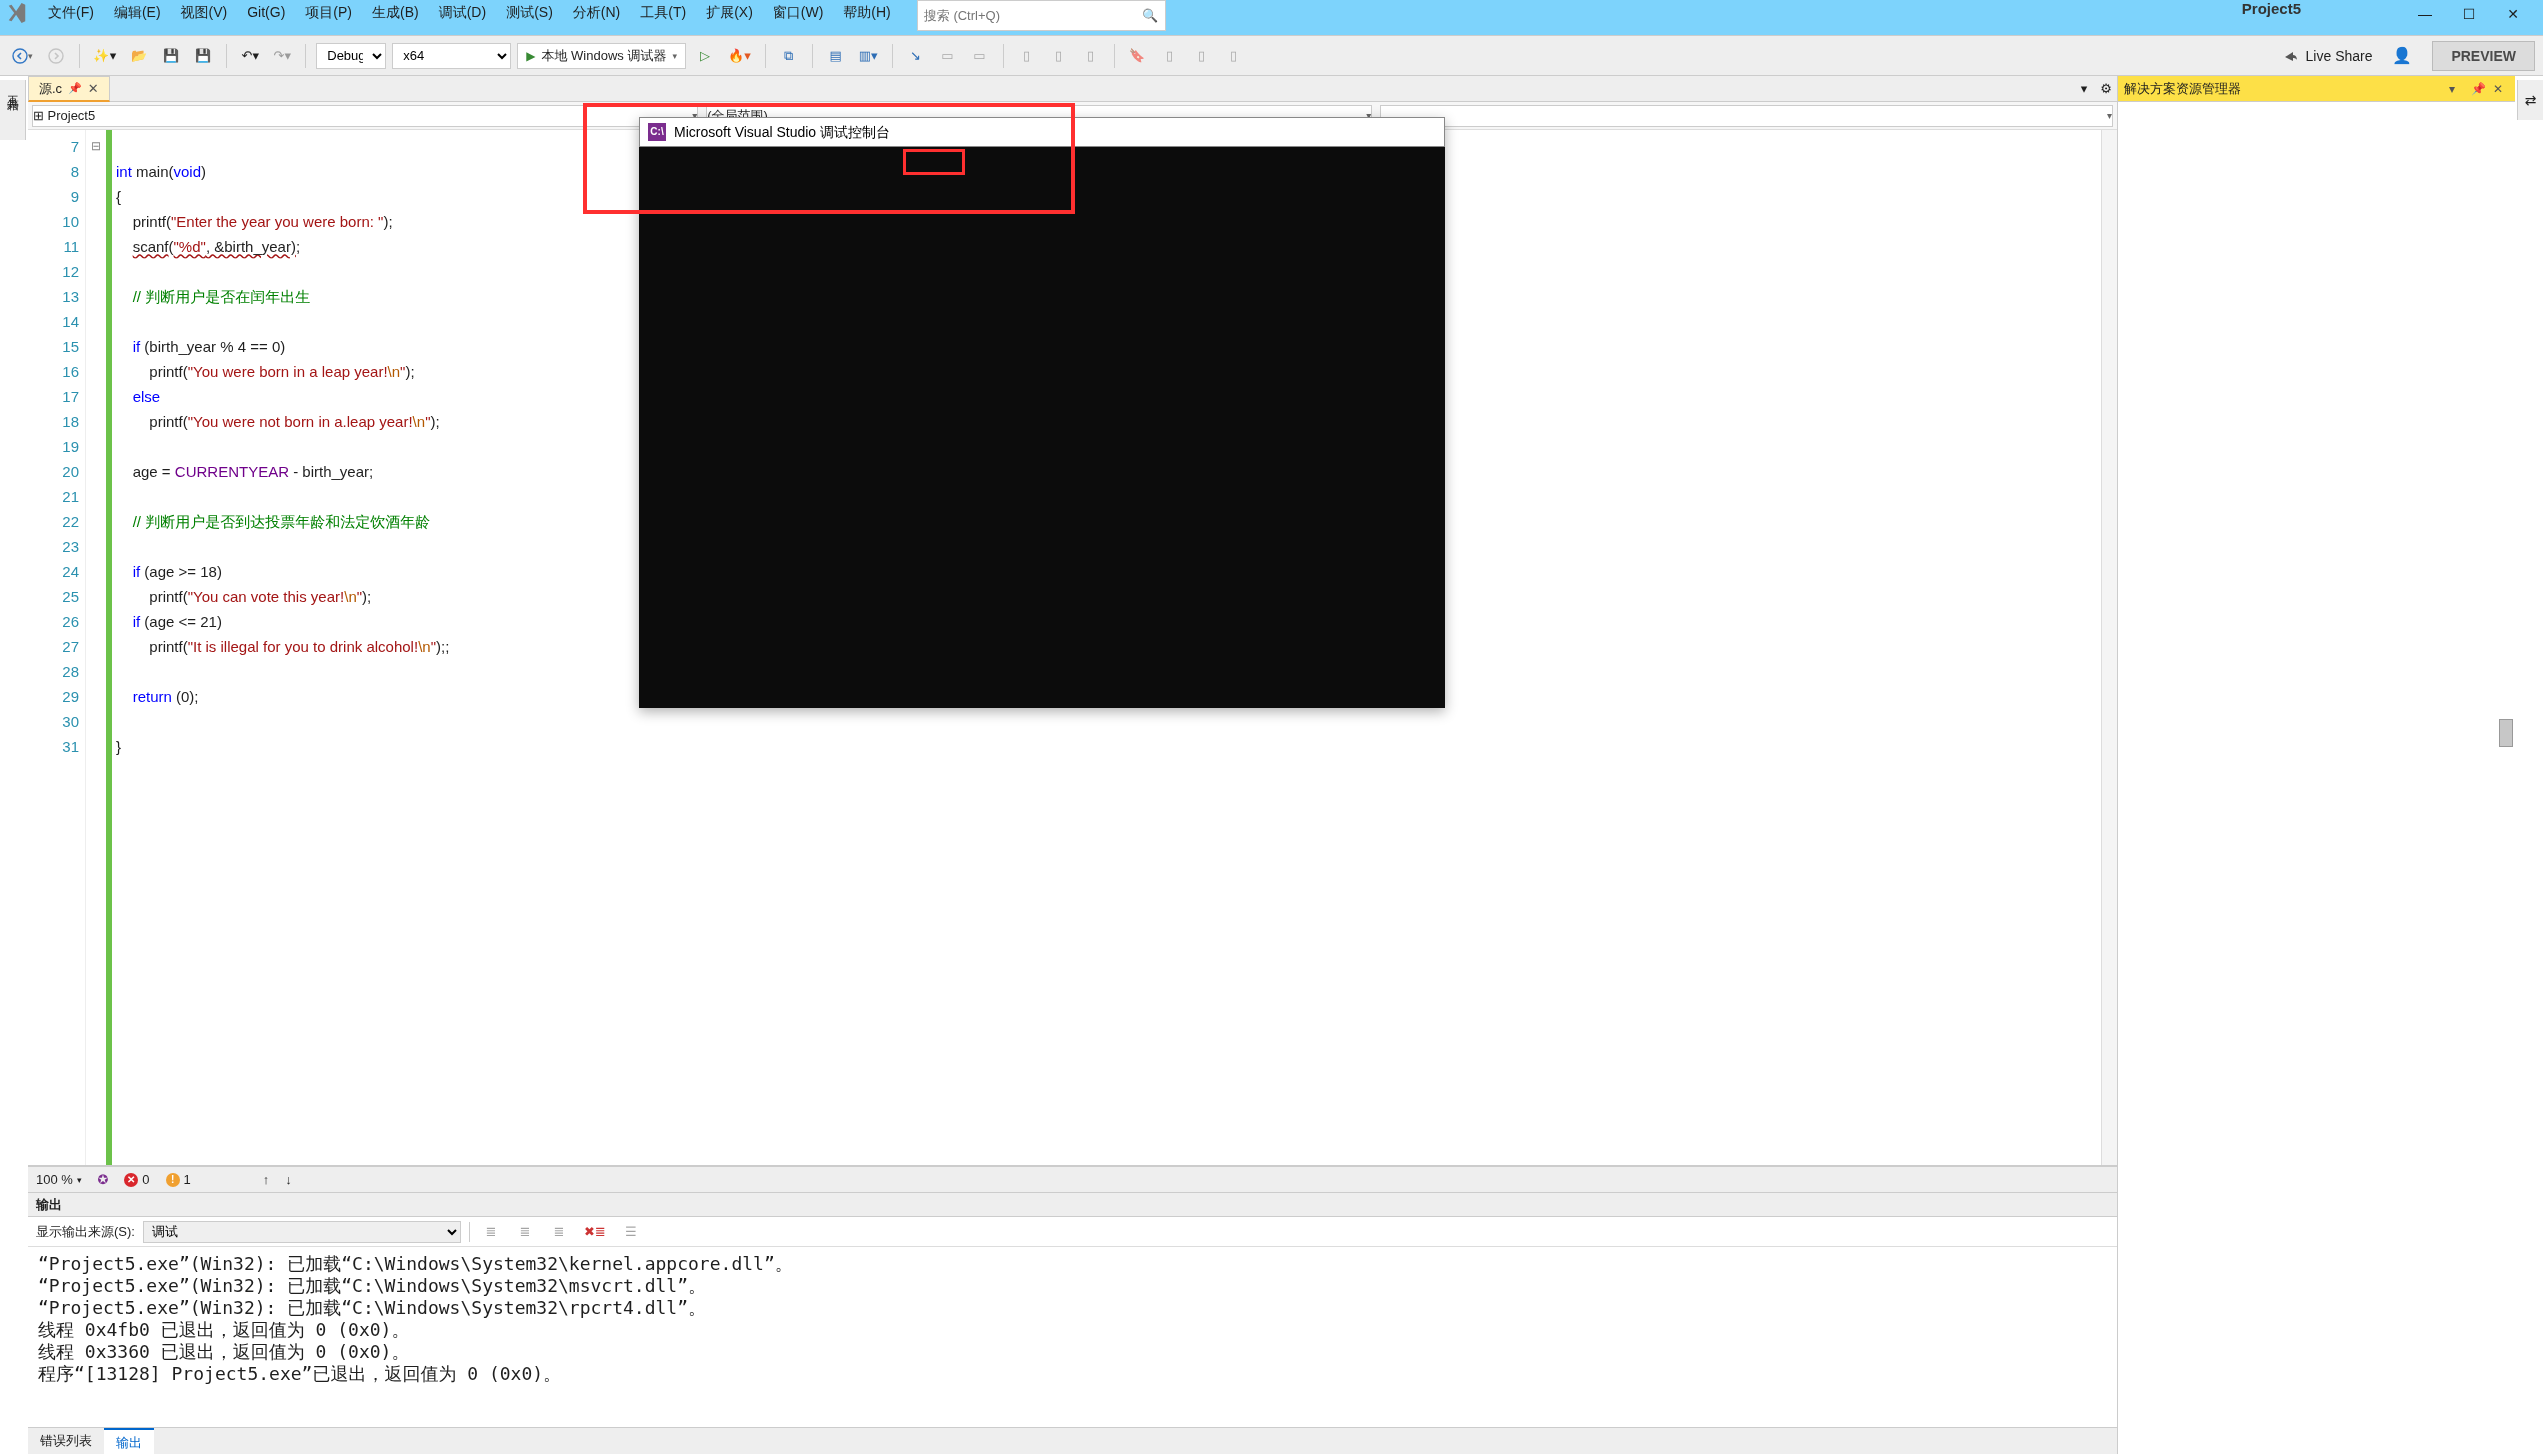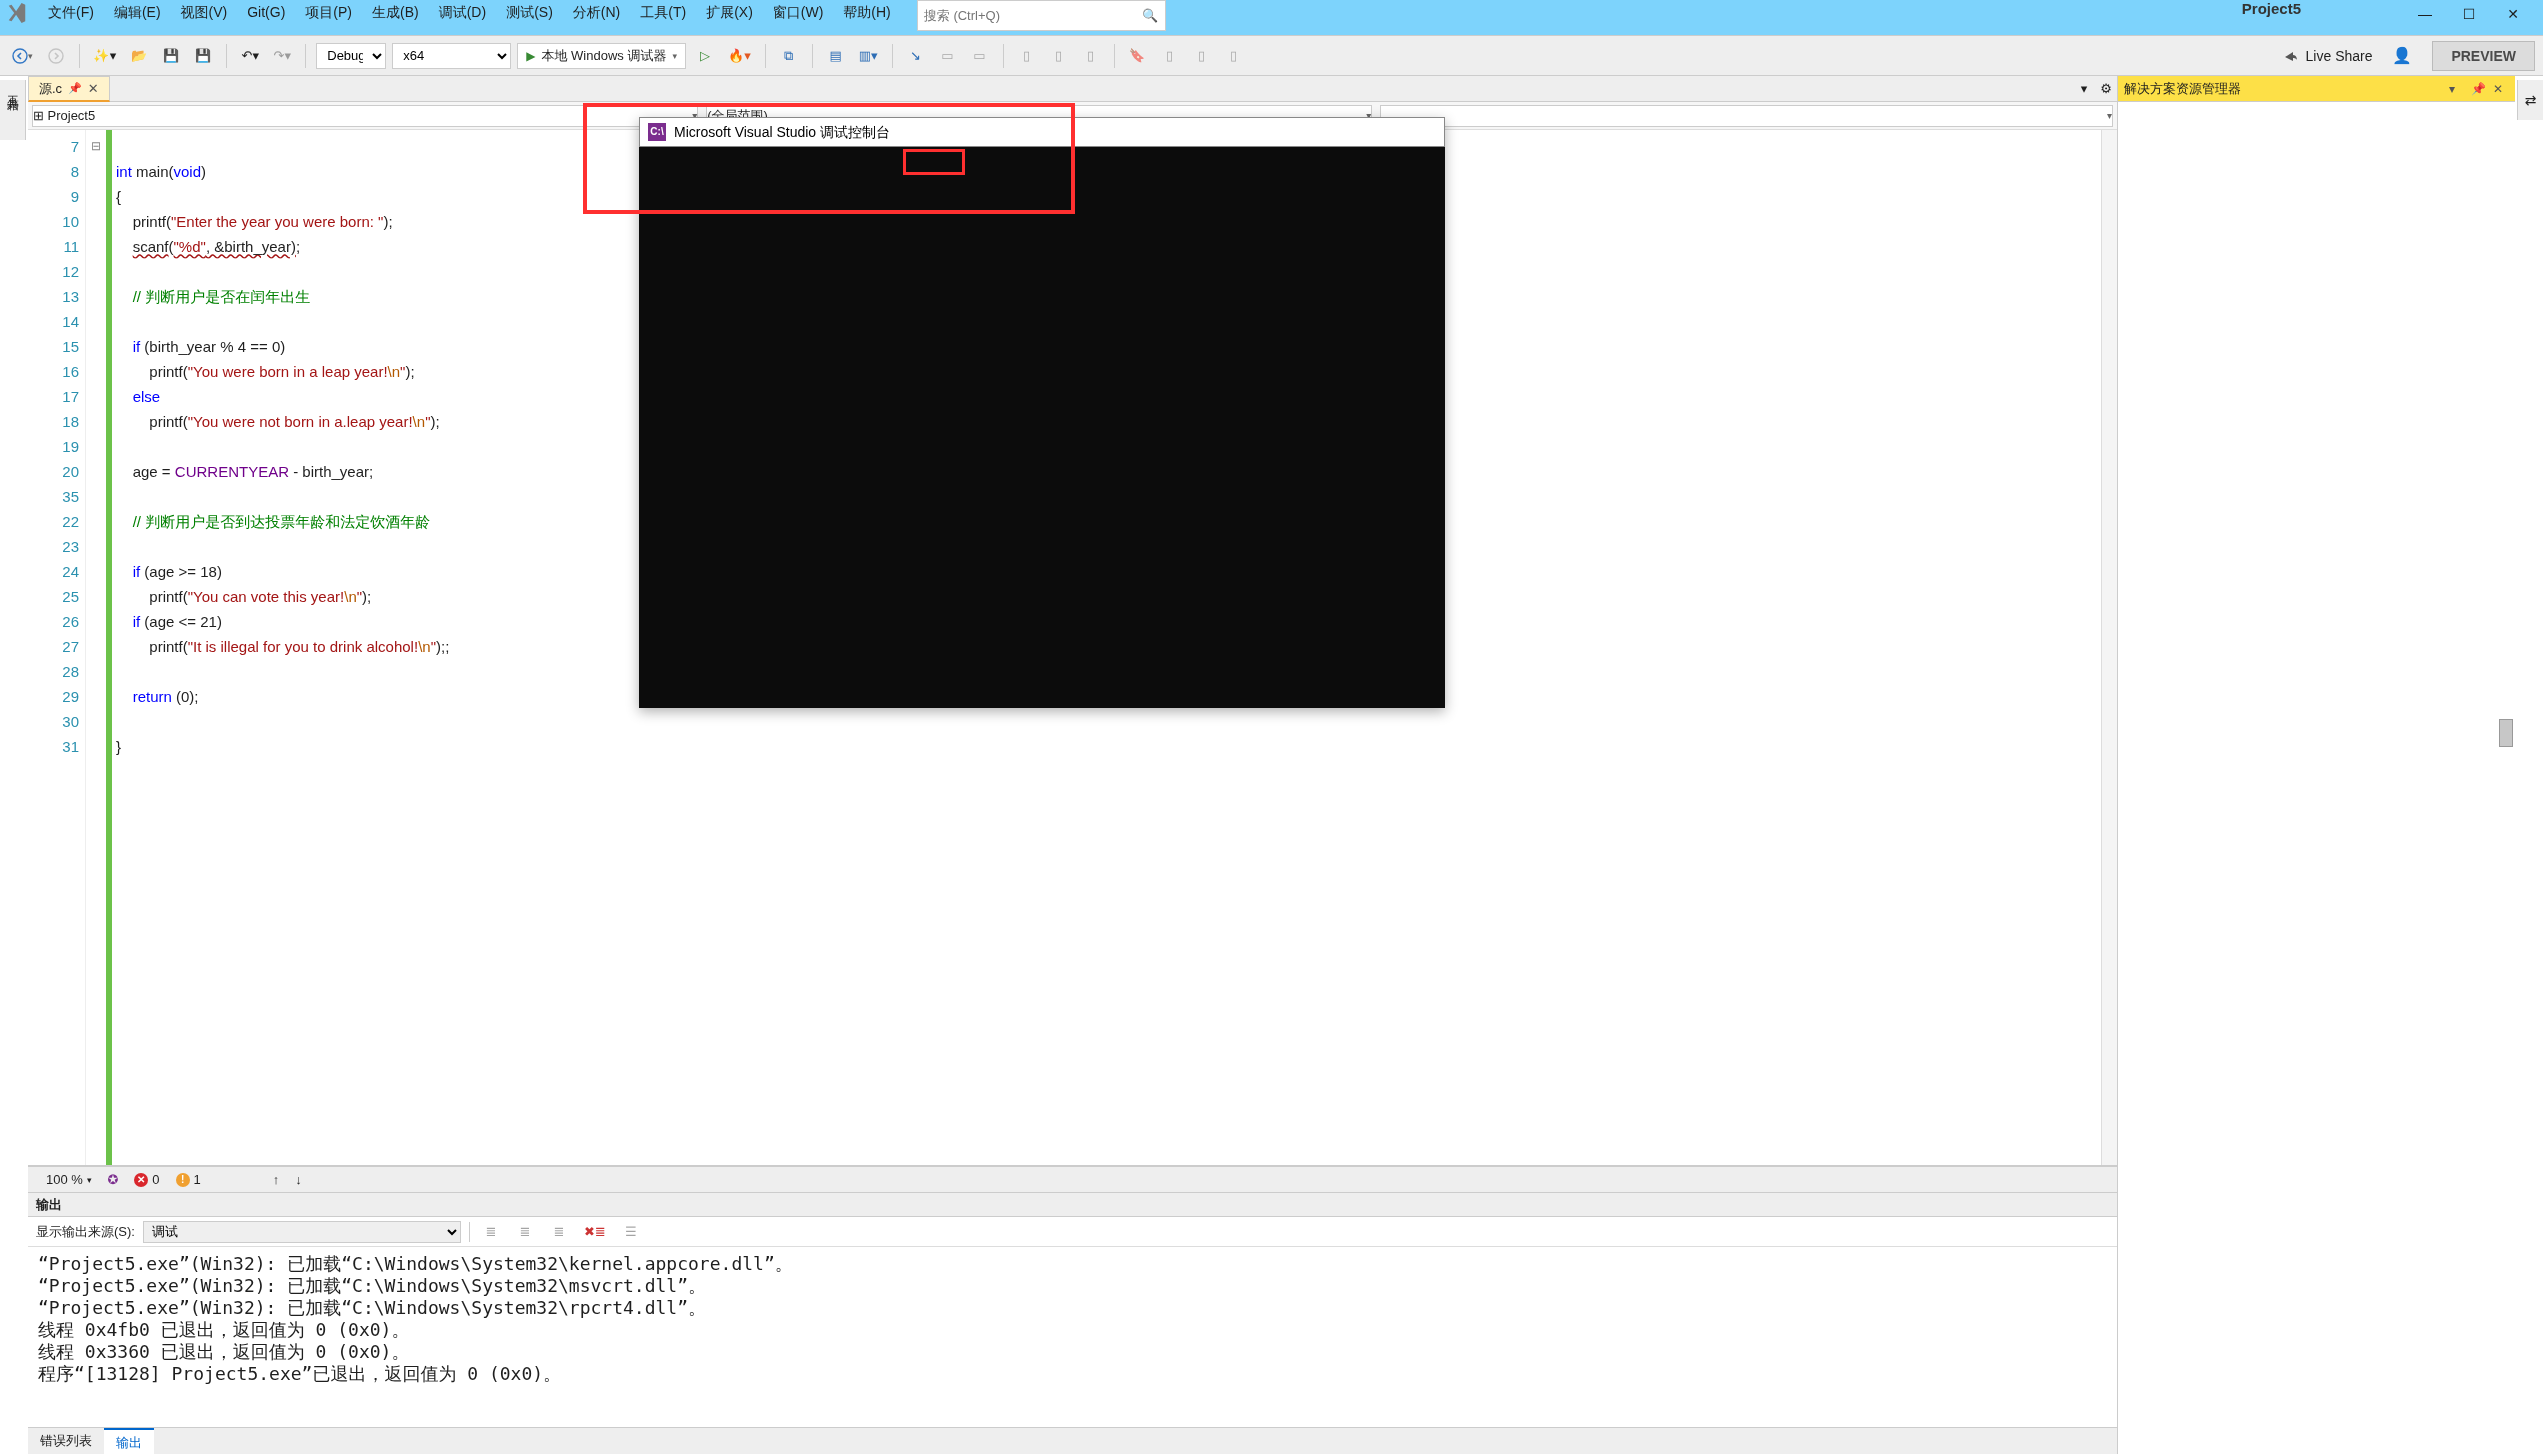--- a/index.html
+++ b/index.html
@@ -53,21 +53,21 @@
 .greenbar { width:6px; background:#6cc24a; }
 .code { flex:1; font-family:Consolas,"Courier New",monospace; font-size:15px; line-height:25px; padding:4px 0 0 4px; white-space:pre; }
 .k-blue { color:#0000ff; }
 .k-str { color:#a31515; }
 .k-esc { color:#b35900; }
 .k-comm { color:#008000; }
 .k-macro { color:#6f008a; }
 .k-wavy { text-decoration-line:underline; text-decoration-style:wavy; text-decoration-color:#a31515; }
 
 
-.code-status { height:26px; background:#eee; border-top:1px solid #ccc; display:flex; align-items:center; padding:0 18px; gap:16px; font-size:13px; }
+.code-status { height:26px; background:#eee; border-top:1px solid #ccc; display:flex; align-items:center; padding:0 8px; gap:16px; font-size:13px; }
 .code-status .zoom { display:flex; align-items:center; gap:4px; }
 .code-status .err { display:flex; align-items:center; gap:4px; }
 .err-icon { width:14px; height:14px; border-radius:50%; display:inline-flex; align-items:center; justify-content:center; color:#fff; font-size:10px; font-weight:bold; }
 .err-red { background:#d9272d; }
 .err-yel { background:#f0a030; }
 
 
 .out-panel { border-top:1px solid #ccc; background:#fff; display:flex; flex-direction:column; }
 .out-title { height:24px; background:#eee; border-bottom:1px solid #ccc; padding:0 8px; display:flex; align-items:center; font-size:13px; font-weight:bold; }
 .out-tool { height:30px; display:flex; align-items:center; padding:0 8px; gap:8px; border-bottom:1px solid #ddd; font-size:13px; }
@@ -234,21 +234,21 @@
           <div>11</div>
           <div>12</div>
           <div>13</div>
           <div>14</div>
           <div>15</div>
           <div>16</div>
           <div>17</div>
           <div>18</div>
           <div>19</div>
           <div>20</div>
-          <div>35</div>
+          <div>21</div>
           <div>22</div>
           <div>23</div>
           <div>24</div>
           <div>25</div>
           <div>26</div>
           <div>27</div>
           <div>28</div>
           <div>29</div>
           <div>30</div>
           <div>31</div>

